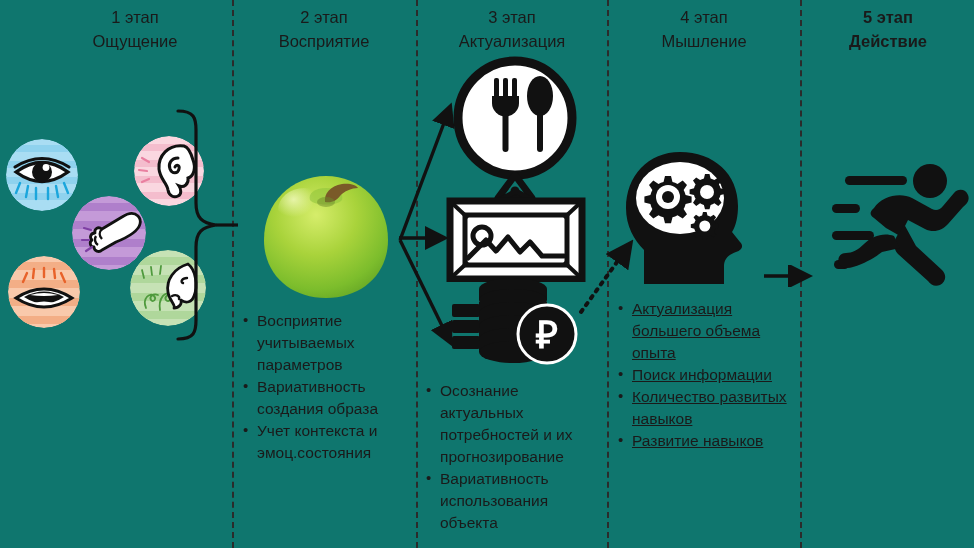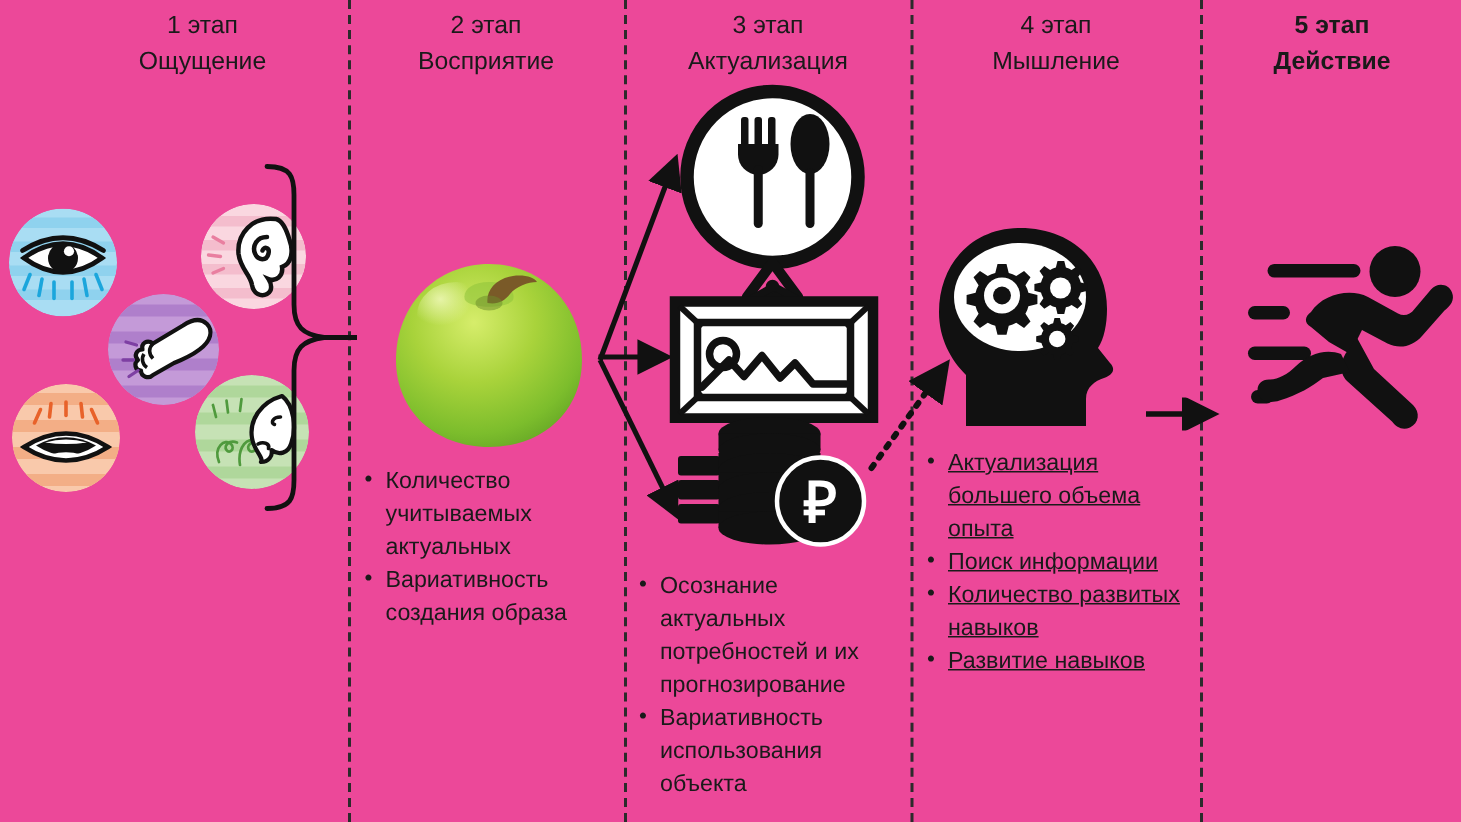--- a/index.html
+++ b/index.html
@@ -2,21 +2,21 @@
 <html><head>
 <meta charset="utf-8">
 <style>
   * { box-sizing: border-box; margin: 0; padding: 0; }
   html, body {
     width: 974px; height: 548px;
     background: #ffffff;
     font-family: "Liberation Sans", sans-serif;
     overflow: hidden;
   }
-  #stage { position: relative; width: 974px; height: 548px; background:#ec4899; }
+  #stage { position: relative; width: 974px; height: 548px; background:#0f766e; }
 
   
   .divider {
     position: absolute; top: 0; width: 0;
     border-left: 2px dashed #2b2b2b;
     height: 548px;
   }
 
   
   .col-head {
@@ -424,22 +424,23 @@
 
         <path d="M92 72 L104 94 L130 118 C135 123 134 130 128 133 C123 135 119 133 116 129 L86 102 C80 96 82 86 88 80 Z"></path>
         <path d="M82 84 C72 80 60 84 52 92 C46 98 40 101 34 101 C28 101 25 106 27 111
                  C29 116 35 117 41 115 C54 111 62 106 70 100 L88 96 Z"></path>
       </g>
     </svg>
   </div>
 
   <div class="bullets" style="left:242px; top:310px; width:175px;">
     <ul>
-      <li>Количество учитываемых актуальных</li>
+      <li>Восприятие учитываемых параметров</li>
       <li>Вариативность создания образа</li>
+      <li>Учет контекста и эмоц.состояния</li>
     </ul>
   </div>
 
   <div class="bullets" style="left:425px; top:380px; width:180px;">
     <ul>
       <li>Осознание актуальных потребностей и их прогнозирование</li>
       <li>Вариативность использования объекта</li>
     </ul>
   </div>
 

